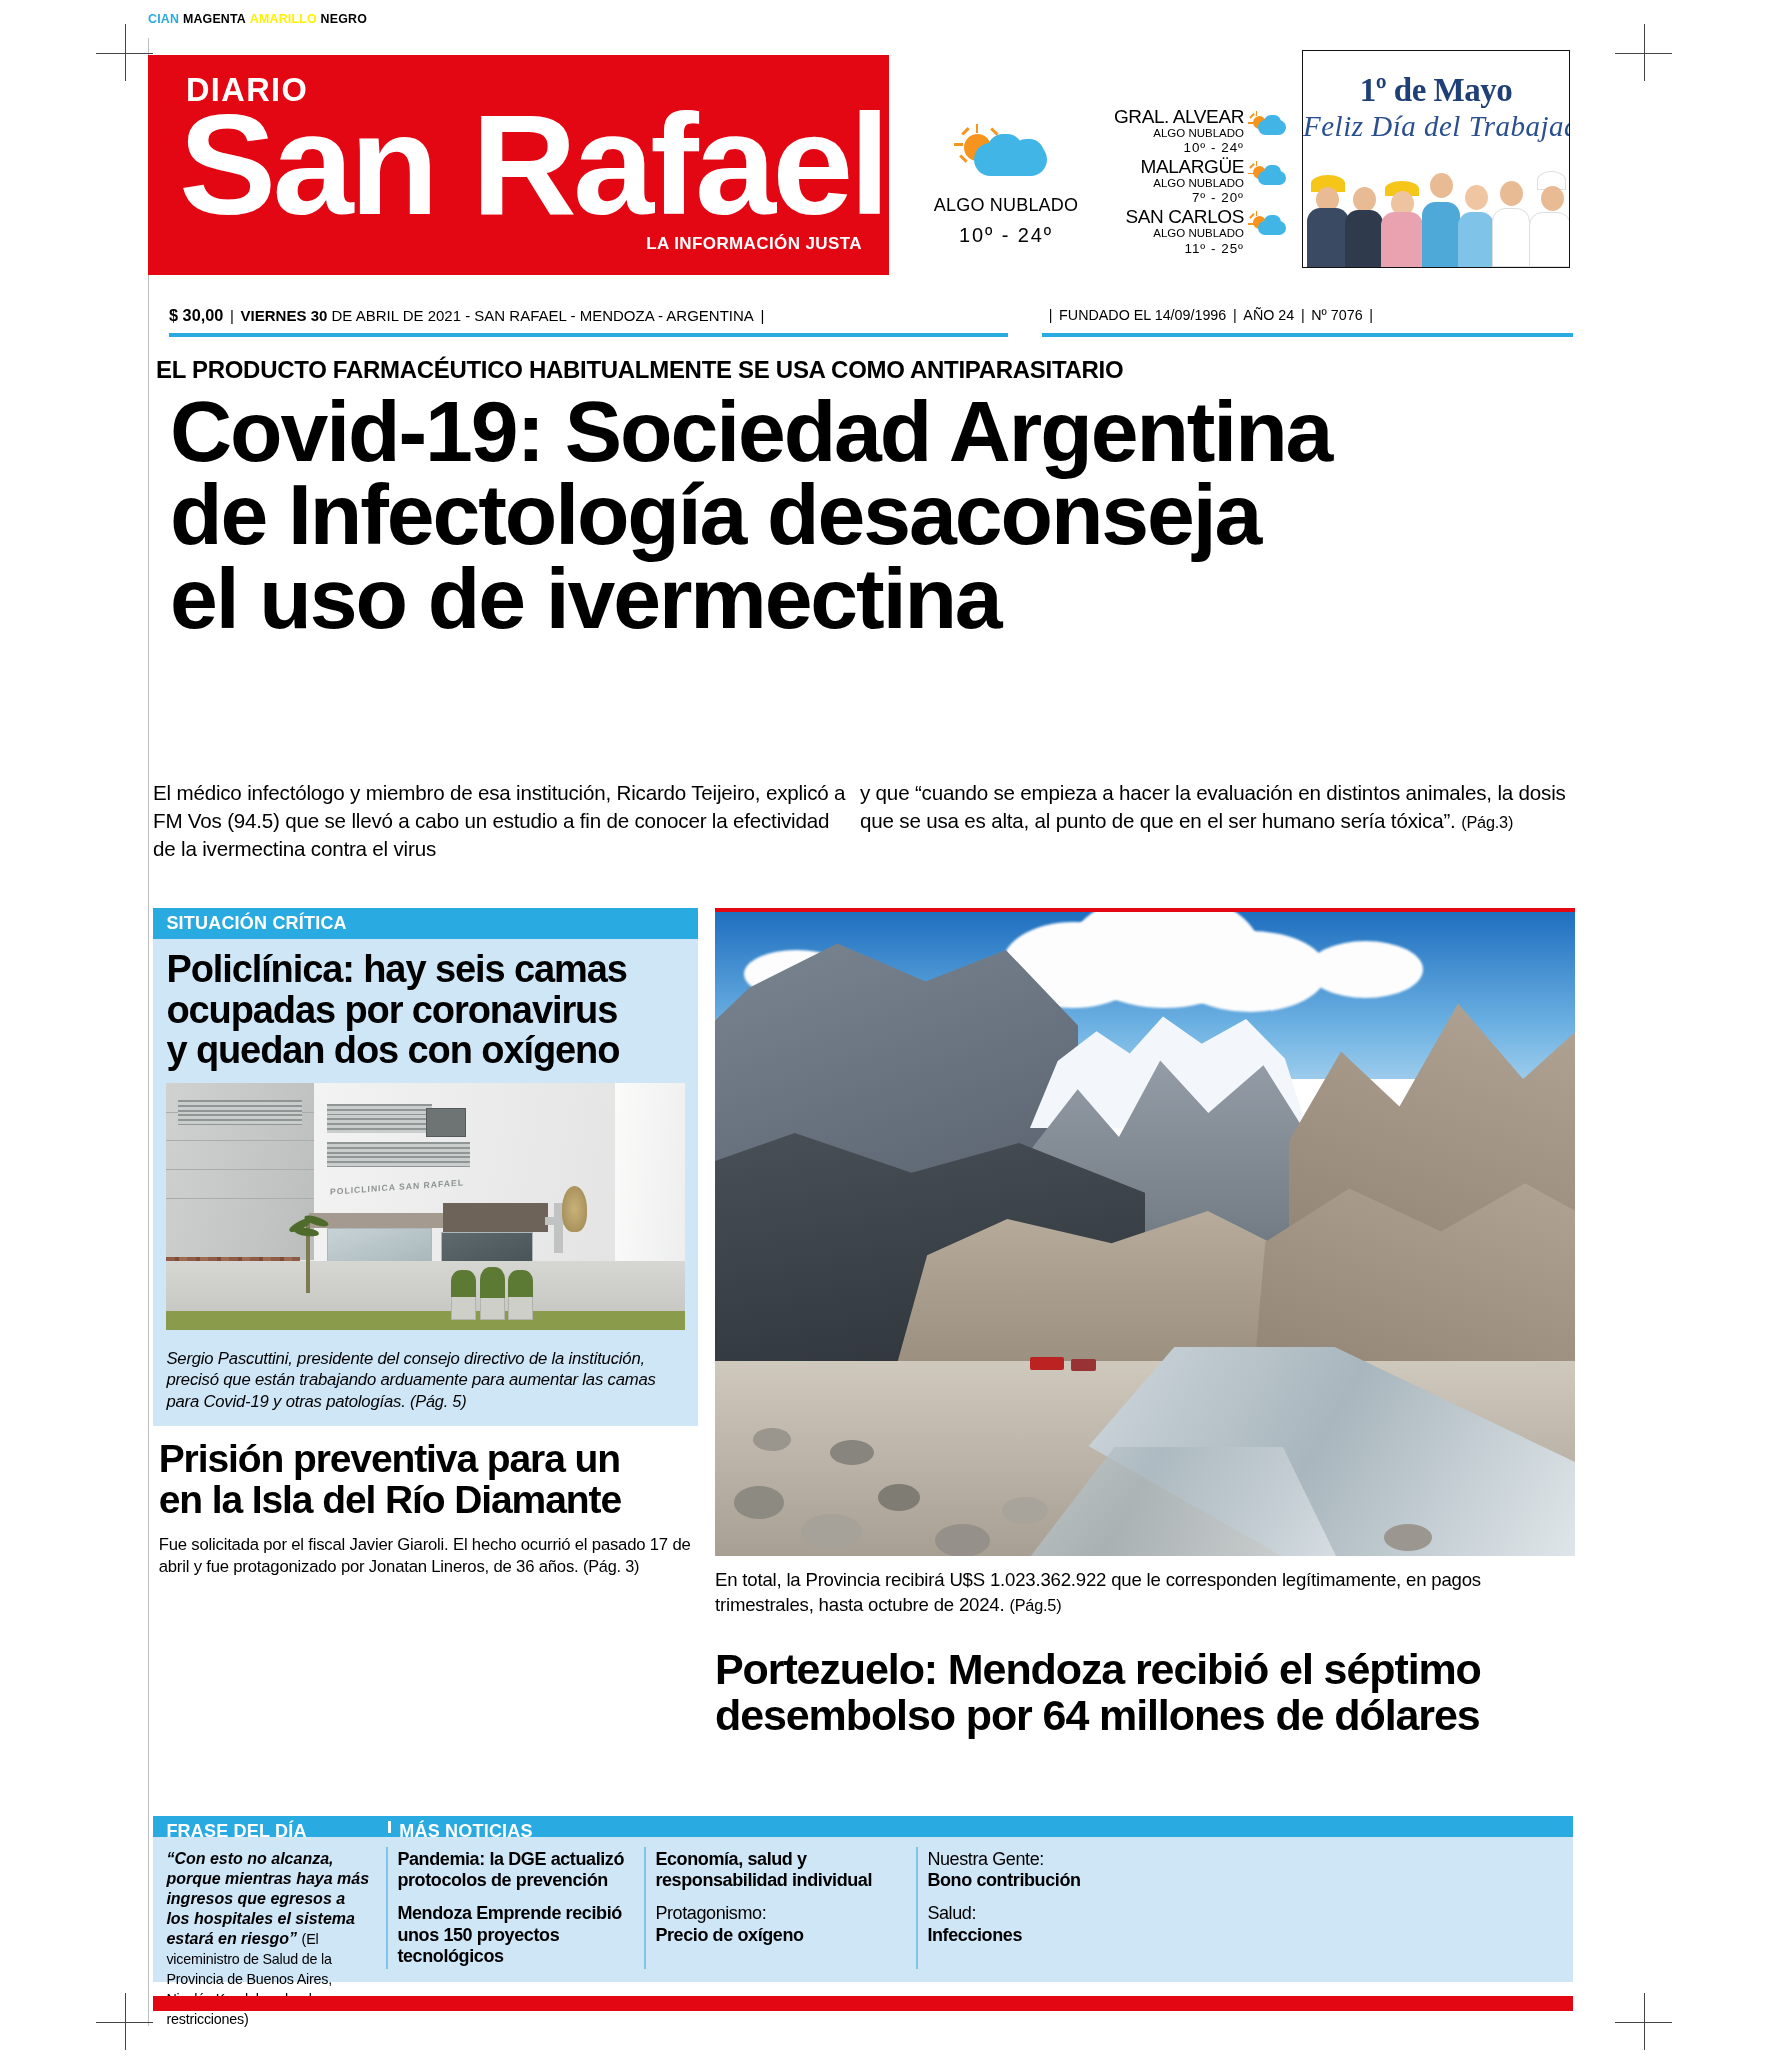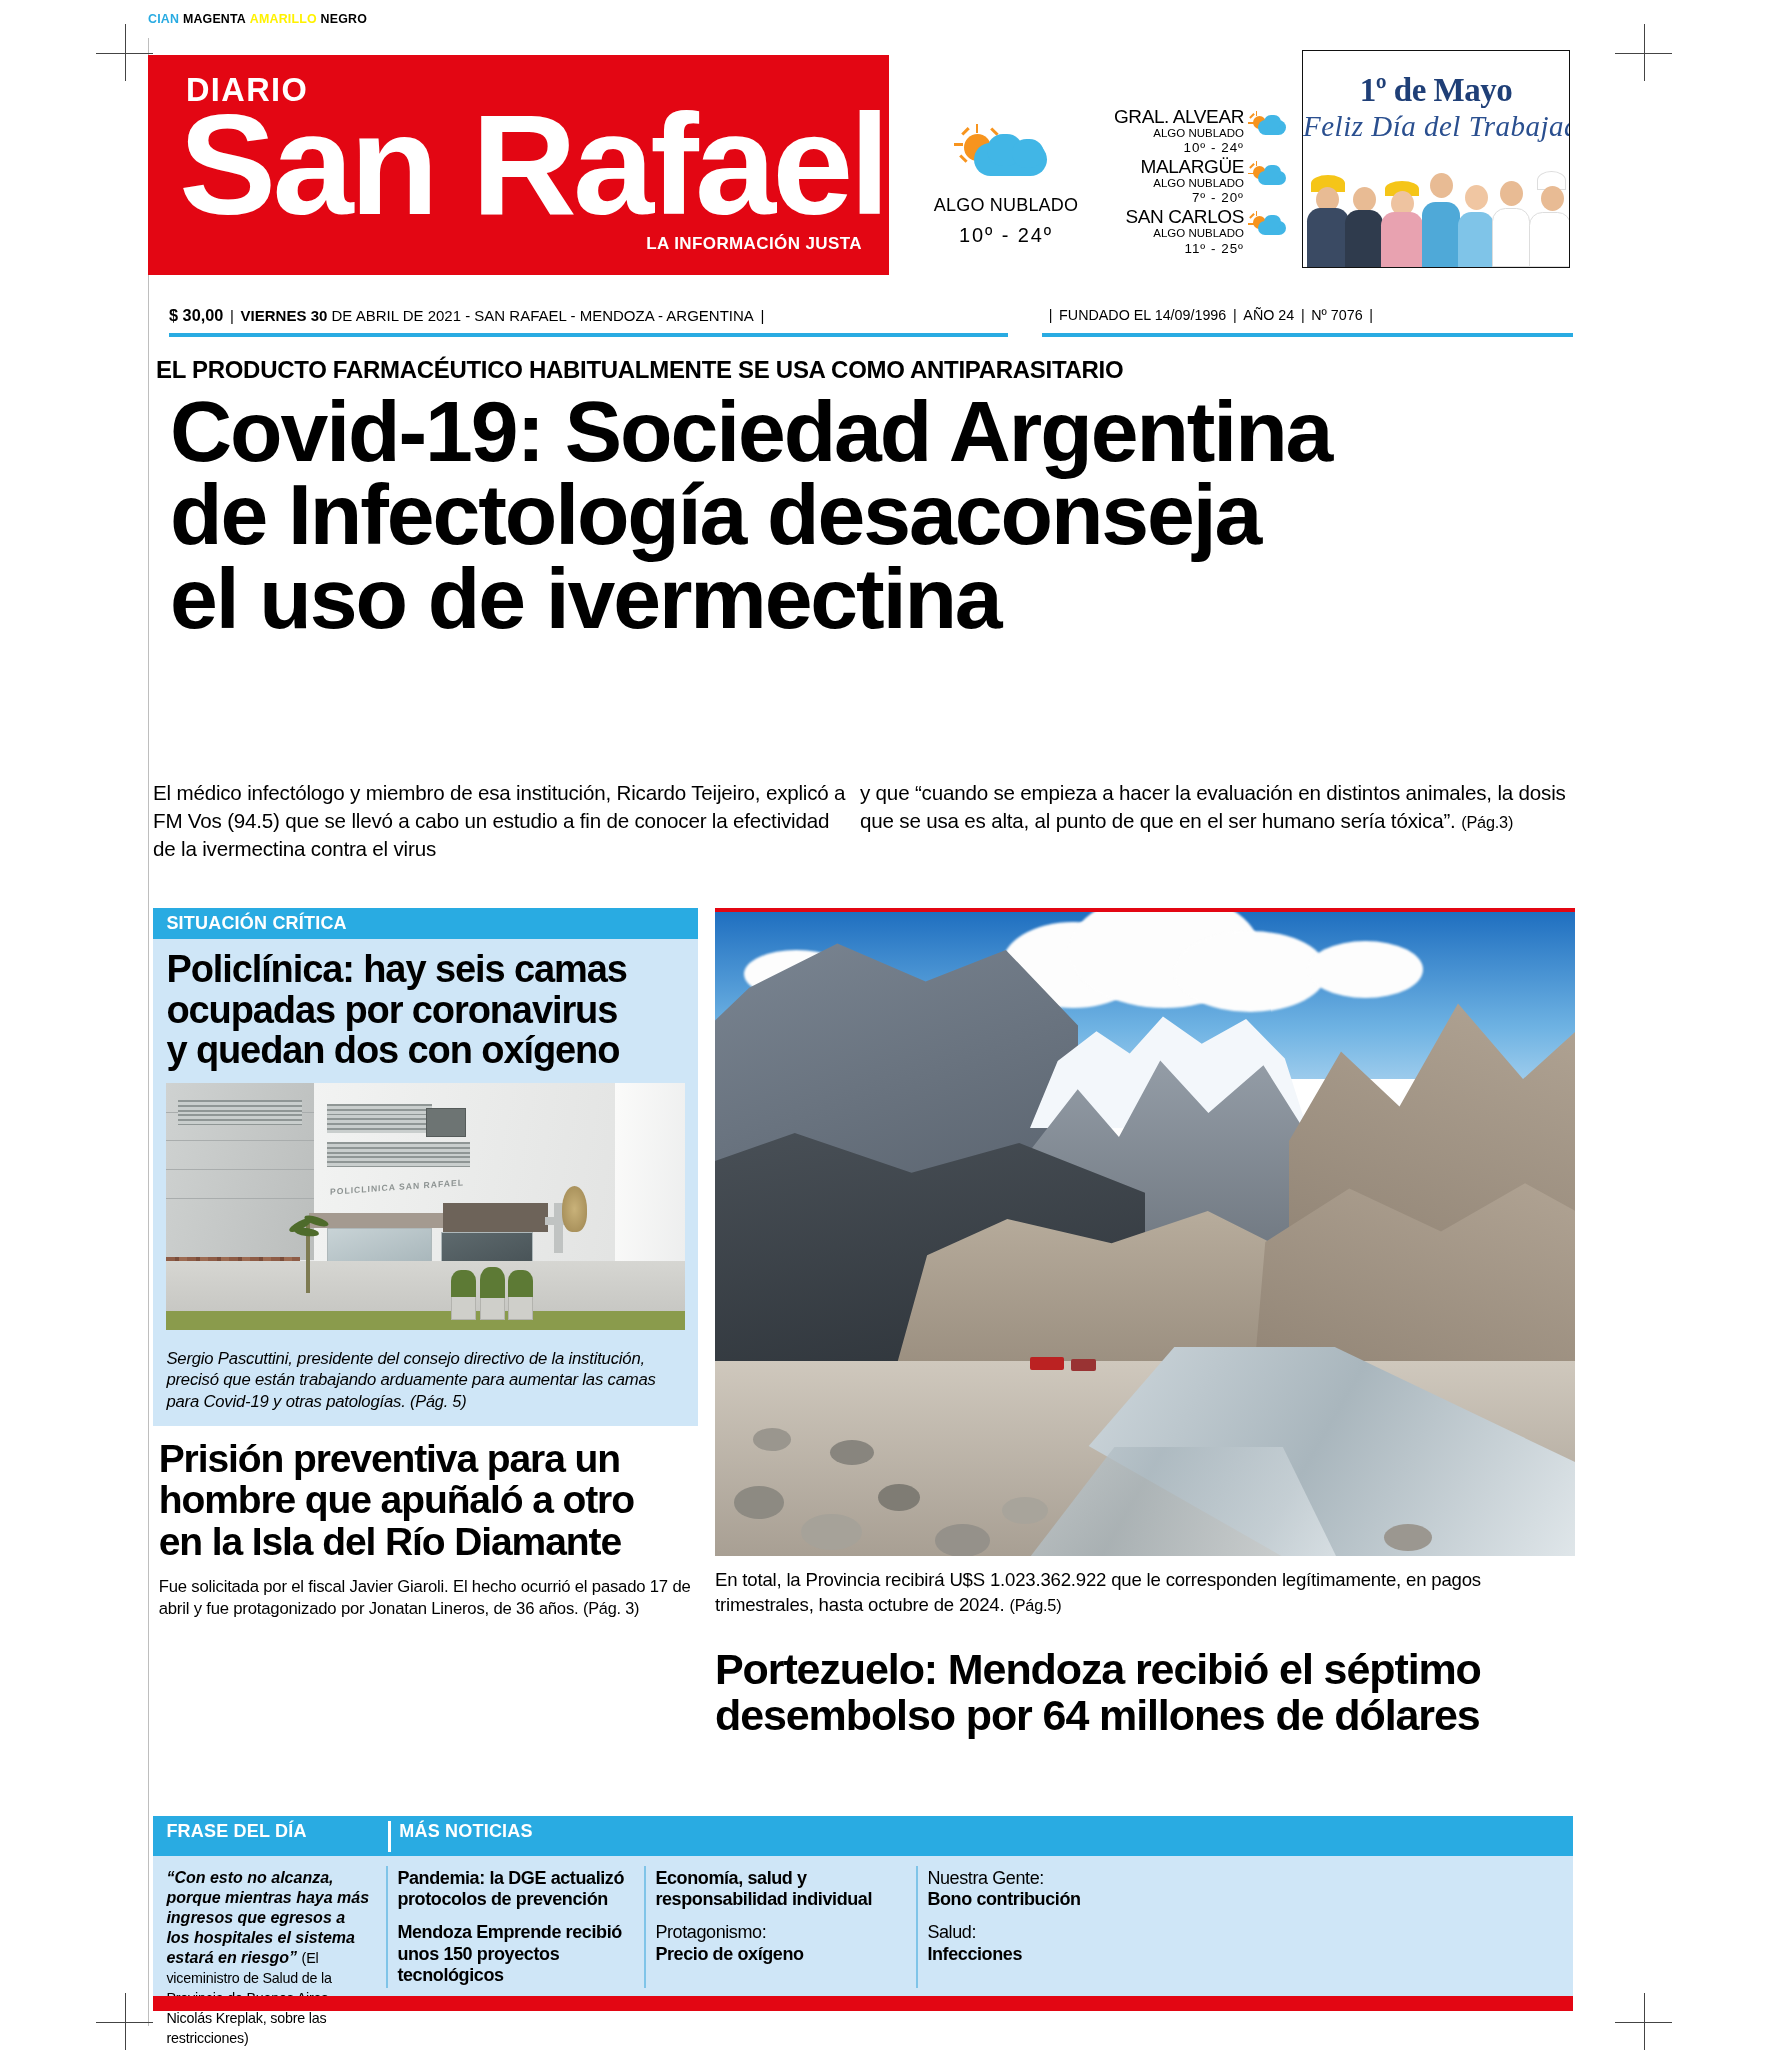--- a/index.html
+++ b/index.html
@@ -202,21 +202,21 @@
     position: absolute; left: 715px; top: 1568px; width: 860px;
     font-size: 18.6px; line-height: 1.32; letter-spacing: -0.2px;
   }
   .porte-head {
     position: absolute; left: 715px; top: 1646px; width: 860px;
     font-size: 43px; font-weight: 800; line-height: 1.07; letter-spacing: -1.1px;
   }
 
   
   .bottom { position: absolute; left: 153px; top: 1816px; width: 1420px; }
-  .bt-header { display: flex; height: 40px; }
+  .bt-header { display: flex; height: 21px; }
   .bt-h-frase {
     width: 231px; background: #29abe2; color: #fff;
     font-weight: 800; font-size: 18px; letter-spacing: 0.2px;
     padding: 4.8px 0 0 13.4px;
   }
   .bt-h-mas {
     flex: 1; background: #29abe2; color: #fff;
     font-weight: 800; font-size: 18px; letter-spacing: 0.2px;
     padding: 4.8px 0 0 15.3px; position: relative;
   }
@@ -467,21 +467,20 @@
 
       <div class="cap" style="margin-top:18px;font-style:italic;">
         <span>Sergio Pascuttini, presidente del consejo directivo de la institución, precisó que están trabajando arduamente para aumentar las camas para Covid-19 y otras patologías.</span>
         <span class="pag">(Pág. 5)</span>
       </div>
     </div>
 
     <div style="padding:11.5px 5.7px 0 5.7px;">
       <div class="l-head" style="font-size:39px;">
         <div>Prisión preventiva para un</div>
-        <div>hombre que apuñaló a otro</div>
         <div>en la Isla del Río Diamante</div>
       </div>
       <div class="cap" style="margin-top:13.4px;">
         <span>Fue solicitada por el fiscal Javier Giaroli. El hecho ocurrió el pasado 17 de abril y fue protagonizado por Jonatan Lineros, de 36 años.</span>
         <span class="pag">(Pág. 3)</span>
       </div>
     </div>
   </div>
 
   <div class="mainphoto">

